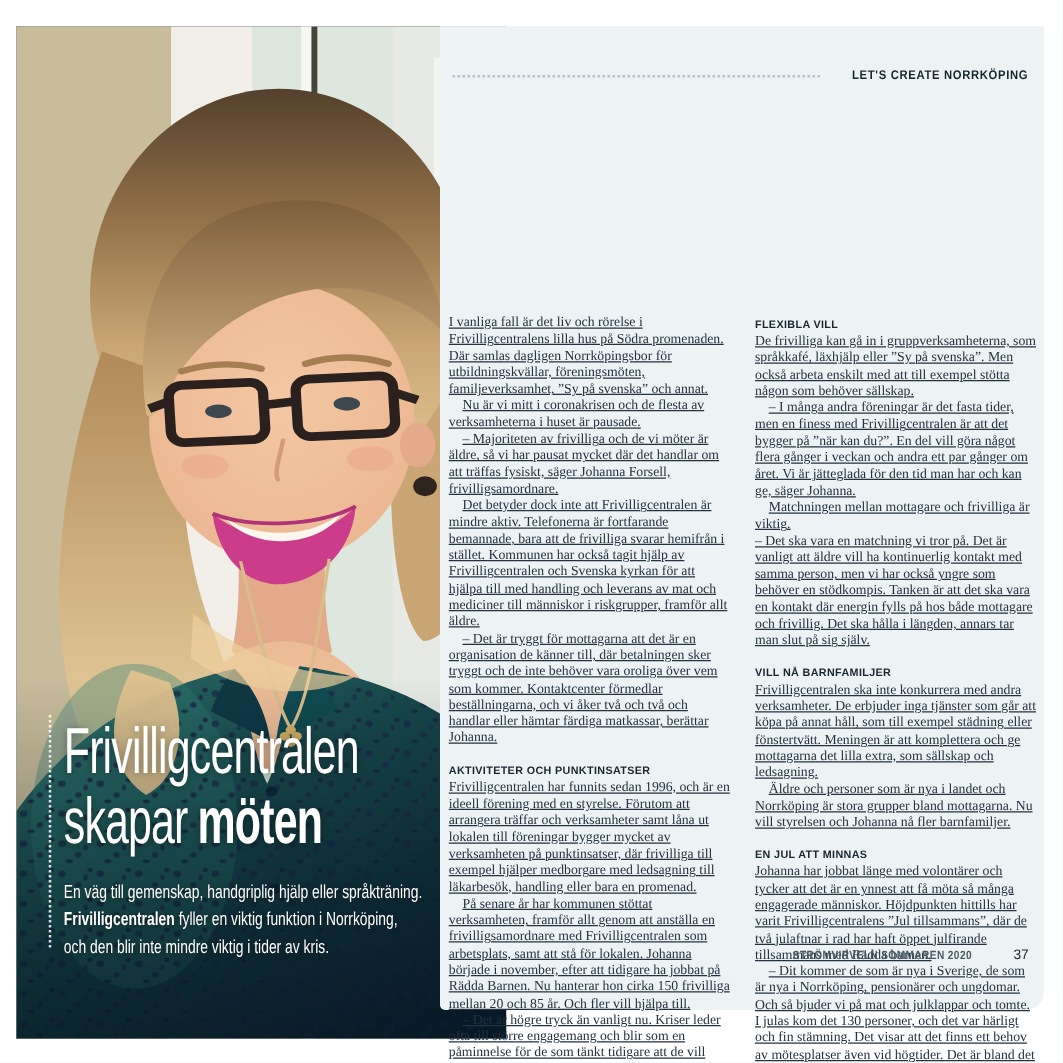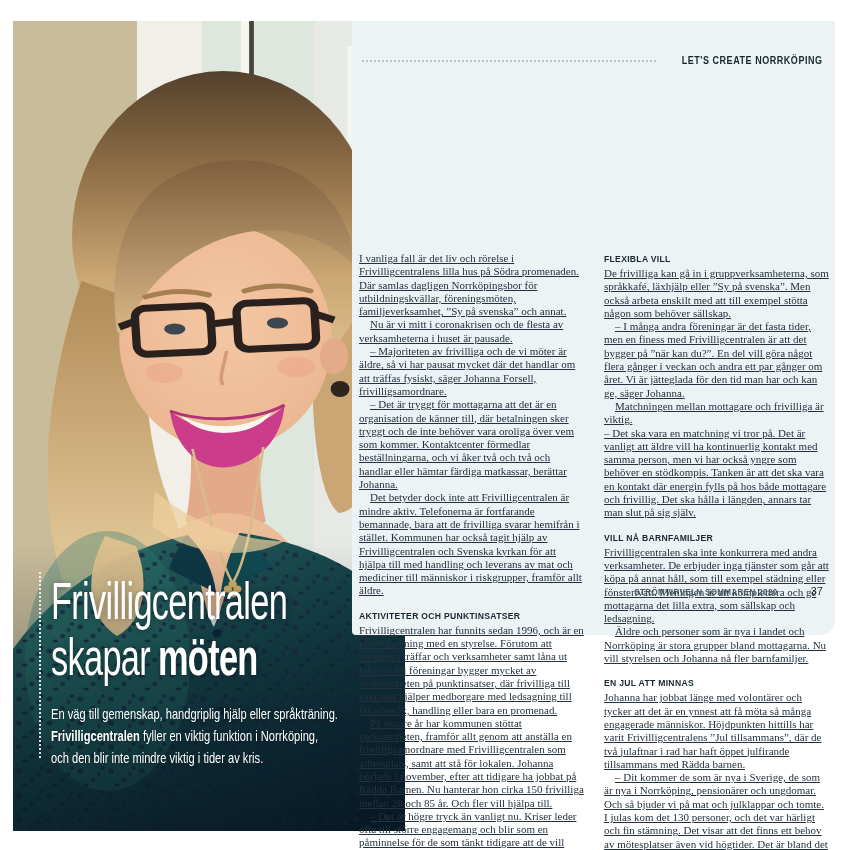--- a/index.html
+++ b/index.html
@@ -15,21 +15,21 @@
                  font-size:52px; line-height:56px; font-weight:400; letter-spacing:-1px; white-space:nowrap;
                  text-shadow:0 1px 8px rgba(0,0,0,.35); }
   .cover-title .bold { font-weight:700; }
   .cover-title .row2 span { display:inline-block; }
   .cover-title .row2 .reg { margin-right:12px; }
   .cover-caption { position:absolute; left:38px; top:682px; color:#ffffff; transform:scaleX(.74); transform-origin:left top;
                    font-size:15px; line-height:22px; font-weight:400; white-space:nowrap; text-shadow:0 1px 6px rgba(0,0,0,.4); }
   .cover-caption b { font-weight:700; }
 
   
-  .page { position:absolute; left:352px; top:21px; width:483px; height:614px; background:#edf2f5;
+  .page { position:absolute; left:352px; top:21px; width:483px; height:787px; background:#edf2f5;
           border-bottom-right-radius:14px; border-bottom-left-radius:4px; }
 
   .kicker-row { position:absolute; top:34px; left:10px; right:12px; display:flex; align-items:center; gap:10px; }
   .kicker-rule { flex:1; border-top:2px dotted #b6c3c9; height:0; }
   .kicker-label { font-size:10px; font-weight:700; letter-spacing:.6px; color:#16262e; transform:scaleX(.9); transform-origin:right center; white-space:nowrap; }
 
   .quote-wrap { position:absolute; top:90px; left:8px; right:30px; display:flex; }
   .quote-rule { border-left:2px dotted #b9c5cb; margin-right:13px; }
   .quote-text { font-size:19.5px; line-height:25px; color:#4e3751; font-weight:400; transform:scaleX(.85); transform-origin:left top; white-space:nowrap; }
 
@@ -174,22 +174,22 @@
     <div class="kicker-rule"></div>
     <div class="kicker-label">LET'S CREATE NORRKÖPING</div>
   </div>
 
 
   <div class="cols">
     <div class="col">
       <p>I vanliga fall är det liv och rörelse i Frivilligcentralens lilla hus på Södra promenaden. Där samlas dagligen Norrköpingsbor för utbildningskvällar, föreningsmöten, familjeverksamhet, ”Sy på svenska” och annat.</p>
       <p class="indent">Nu är vi mitt i coronakrisen och de flesta av verksamheterna i huset är pausade.</p>
       <p class="indent">– Majoriteten av frivilliga och de vi möter är äldre, så vi har pausat mycket där det handlar om att träffas fysiskt, säger Johanna Forsell, frivilligsamordnare.</p>
+      <p class="indent">Det betyder dock inte att Frivilligcentralen är mindre aktiv. Telefonerna är fortfarande bemannade, bara att de frivilliga svarar hemifrån i stället. Kommunen har också tagit hjälp av Frivilligcentralen och Svenska kyrkan för att hjälpa till med handling och leverans av mat och mediciner till människor i riskgrupper, framför allt äldre.</p>
       <p class="indent">– Det är tryggt för mottagarna att det är en organisation de känner till, där betalningen sker tryggt och de inte behöver vara oroliga över vem som kommer. Kontaktcenter förmedlar beställningarna, och vi åker två och två och handlar eller hämtar färdiga matkassar, berättar Johanna.</p>
-      <p class="indent">Det betyder dock inte att Frivilligcentralen är mindre aktiv. Telefonerna är fortfarande bemannade, bara att de frivilliga svarar hemifrån i stället. Kommunen har också tagit hjälp av Frivilligcentralen och Svenska kyrkan för att hjälpa till med handling och leverans av mat och mediciner till människor i riskgrupper, framför allt äldre.</p>
       <h4>AKTIVITETER OCH PUNKTINSATSER</h4>
       <p>Frivilligcentralen har funnits sedan 1996, och är en ideell förening med en styrelse. Förutom att arrangera träffar och verksamheter samt låna ut lokalen till föreningar bygger mycket av verksamheten på punktinsatser, där frivilliga till exempel hjälper medborgare med ledsagning till läkarbesök, handling eller bara en promenad.</p>
       <p class="indent">På senare år har kommunen stöttat verksamheten, framför allt genom att anställa en frivilligsamordnare med Frivilligcentralen som arbetsplats, samt att stå för lokalen. Johanna började i november, efter att tidigare ha jobbat på Rädda Barnen. Nu hanterar hon cirka 150 frivilliga mellan 20 och 85 år. Och fler vill hjälpa till.</p>
       <p class="indent">– Det är högre tryck än vanligt nu. Kriser leder ofta till större engagemang och blir som en påminnelse för de som tänkt tidigare att de vill engagera sig. Och så finns de som blivit permitterade och vill göra något meningsfullt, säger Johanna.</p>
     </div>
     <div class="col">
       <h4 class="first">FLEXIBLA VILL</h4>
       <p>De frivilliga kan gå in i gruppverksamheterna, som språkkafé, läxhjälp eller ”Sy på svenska”. Men också arbeta enskilt med att till exempel stötta någon som behöver sällskap.</p>
       <p class="indent">– I många andra föreningar är det fasta tider, men en finess med Frivilligcentralen är att det bygger på ”när kan du?”. En del vill göra något flera gånger i veckan och andra ett par gånger om året. Vi är jätteglada för den tid man har och kan ge, säger Johanna.</p>
       <p class="indent">Matchningen mellan mottagare och frivilliga är viktig.</p>

